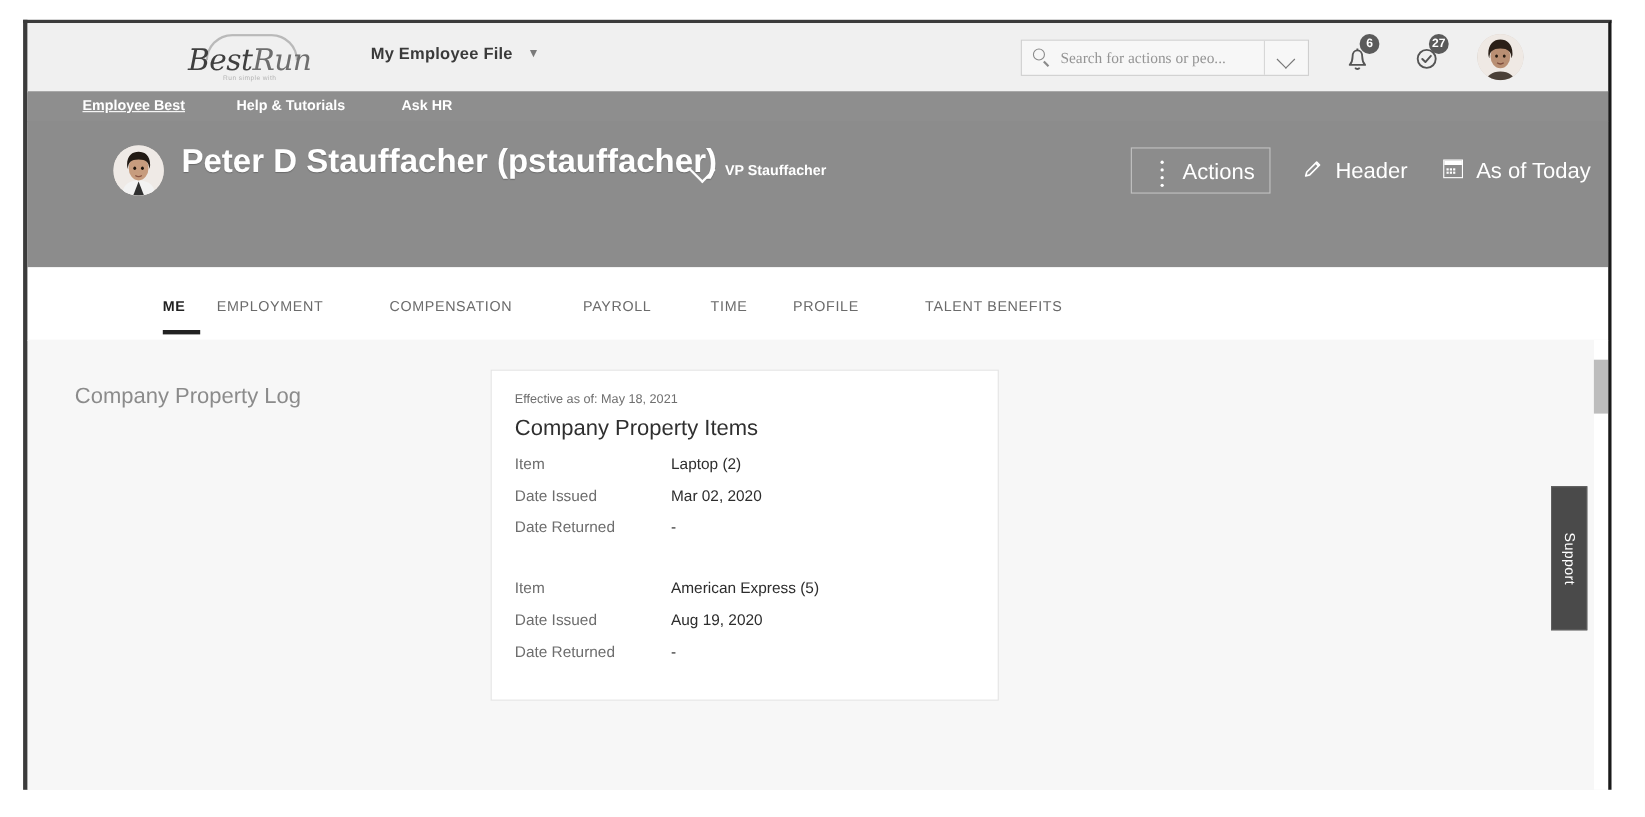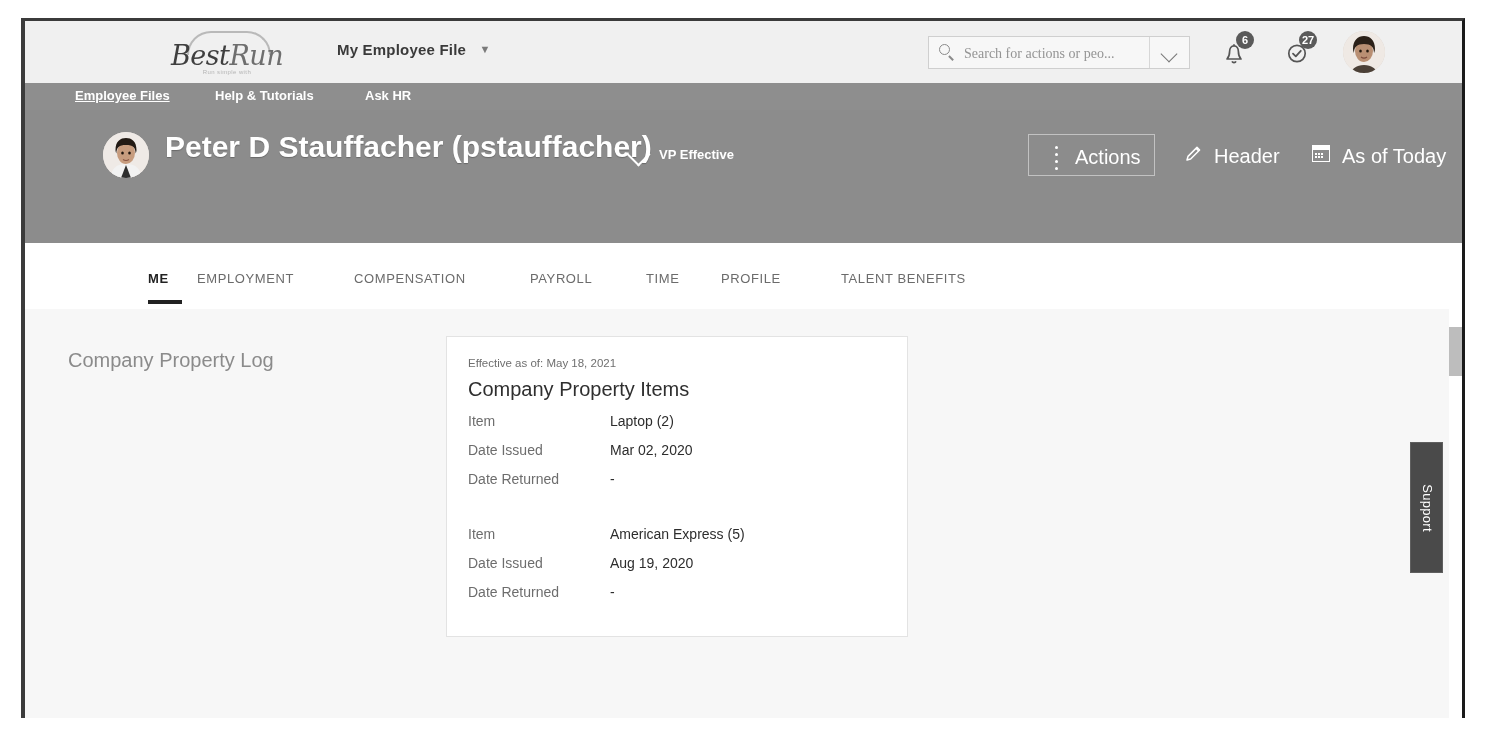--- a/index.html
+++ b/index.html
@@ -558,21 +558,21 @@
           <path d="M10 18 c0 -9 5 -13 11 -13 c6 0 11 4 11 13 c0 2 -1 4 -1 4 c0 -6 -3 -9 -10 -9 c-7 0 -10 3 -10 9 c0 0 -1 -2 -1 -4 z" fill="#2b2018"></path>
           <ellipse cx="17.5" cy="20" rx="1.3" ry="1.5" fill="#24190f"></ellipse>
           <ellipse cx="24.5" cy="20" rx="1.3" ry="1.5" fill="#24190f"></ellipse>
           <path d="M18 26 q3 2.4 6 0" fill="none" stroke="#7c4b3c" stroke-width="1.2"></path>
         </svg>
       </div>
     </div>
 
     <div id="secondary-nav">
       <div class="secnav-item active" style="left:50px">
-        <span>Employee Files</span>
+        <span>Employee Best</span>
       </div>
       <div class="secnav-item" style="left:190px">
         <span>Help &amp; Tutorials</span>
       </div>
       <div class="secnav-item" style="left:340px">
         <span>Ask HR</span>
       </div>
     </div>
 
     <div id="profile-band">
@@ -583,21 +583,21 @@
           <path d="M23 33 l5 13 h-10 z" fill="#2f2f2f"></path>
           <ellipse cx="23" cy="21" rx="9" ry="11" fill="#c79c7e"></ellipse>
           <path d="M12.5 18 c0 -9 5 -12 10.5 -12 c5.5 0 10.5 3 10.5 12 c0 1.6 -0.8 3.4 -0.8 3.4 c-0.4 -6 -2.6 -8.4 -9.7 -8.4 c-7.1 0 -9.3 2.4 -9.7 8.4 c0 0 -0.8 -1.8 -0.8 -3.4 z" fill="#221a14"></path>
           <ellipse cx="19.5" cy="21" rx="1.3" ry="1.6" fill="#1d140d"></ellipse>
           <ellipse cx="26.5" cy="21" rx="1.3" ry="1.6" fill="#1d140d"></ellipse>
           <path d="M20 27.5 q3 2 6 0" fill="none" stroke="#8a5543" stroke-width="1.2"></path>
         </svg>
       </div>
       <div id="profile-name">Peter D Stauffacher (pstauffacher)</div>
       <div id="profile-name-caret"></div>
-      <div id="profile-subtitle">VP Effective</div>
+      <div id="profile-subtitle">VP Stauffacher</div>
 
       <div class="header-action" id="actions-button">
         <div id="kebab-icon">
             <i></i>
             <i></i>
             <i></i>
             <i></i>
           </div>
         <span class="label">Actions</span>
       </div>

